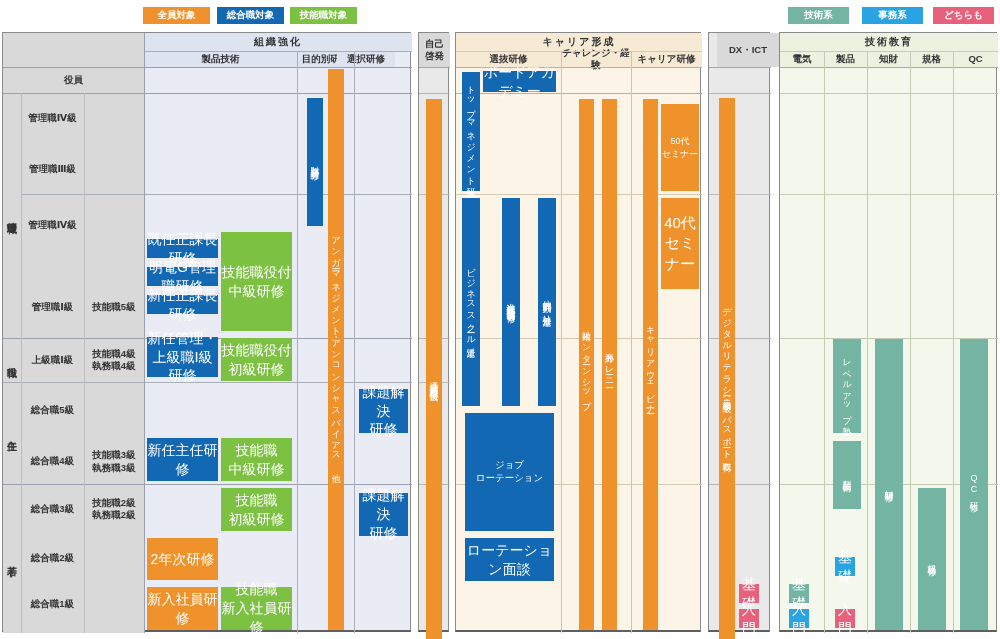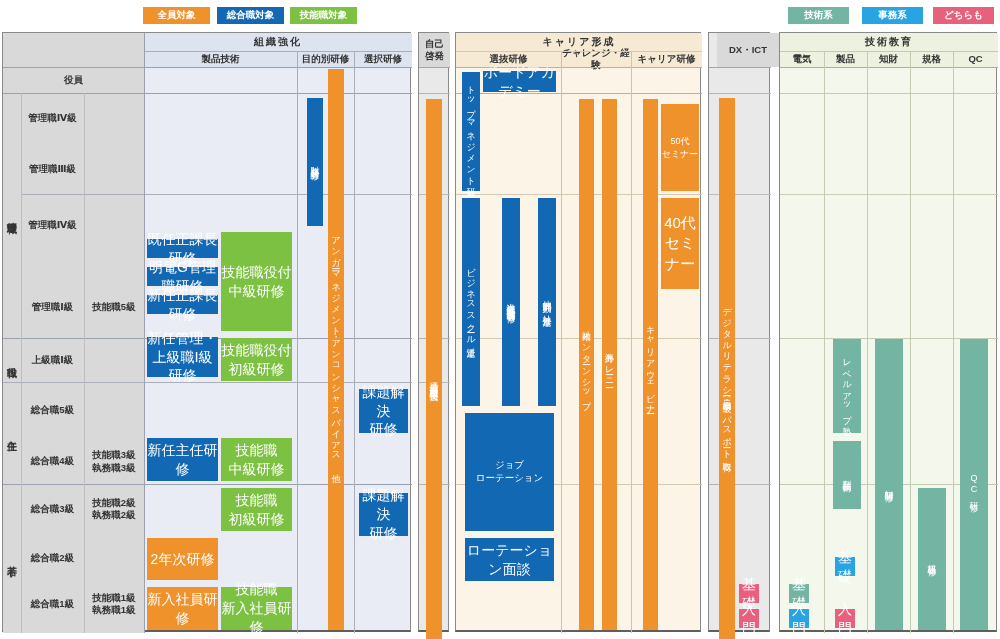--- a/index.html
+++ b/index.html
@@ -40,21 +40,21 @@
   <div class="legend c-green" style="left:290px;width:67px">技能職対象</div>
   <div class="legend c-teal" style="left:788px;width:61px">技術系</div>
   <div class="legend c-lblue" style="left:862px;width:61px">事務系</div>
   <div class="legend c-pink" style="left:933px;width:61px">どちらも</div>
 
   <div class="section" style="left:2px;top:32px;width:409px;height:600px;background:#e9ecf4">
     <div class="bg gray" style="left:0;top:0;width:141px;height:600px"></div>
     <div class="hdr t10" style="left:141px;top:0;width:268px;height:18px;background:#dde3ef">組織強化</div>
     <div class="hdr t9" style="left:141px;top:18px;width:153px;height:16px;background:#dde3ef">製品技術</div>
     <div class="hdr t9" style="left:294px;top:18px;width:57px;height:16px;background:#dde3ef">目的別研修</div>
-    <div class="hdr t9" style="left:351px;top:18px;width:58px;height:16px;background:#dde3ef">選択研修</div>
+    <div class="hdr t9" style="left:334px;top:18px;width:58px;height:16px;background:#dde3ef">選択研修</div>
 
     <div class="hl" style="left:141px;top:18px;width:268px;background:#a9aeb9"></div>
     <div class="hl" style="left:0;top:34px;width:409px;background:#9aa0ad"></div>
     <div class="hl" style="left:0;top:60px;width:409px;background:#9aa0ad"></div>
     <div class="hl" style="left:18px;top:161px;width:391px;background:#a9aeb9"></div>
     <div class="hl" style="left:0;top:305px;width:409px;background:#9aa0ad"></div>
     <div class="hl" style="left:0;top:349px;width:409px;background:#a9aeb9"></div>
     <div class="hl" style="left:0;top:451px;width:409px;background:#9aa0ad"></div>
     <div class="vl" style="left:141px;top:0;height:600px;background:#9aa0ad"></div>
     <div class="vl" style="left:294px;top:18px;height:582px;background:#a9aeb9"></div>
@@ -66,31 +66,31 @@
     <div class="lbl vlbl" style="left:0;top:60px;width:18px;height:245px">管理職</div>
     <div class="lbl vlbl" style="left:0;top:305px;width:18px;height:44px">役職</div>
     <div class="lbl vlbl" style="left:0;top:349px;width:18px;height:102px">主任</div>
     <div class="lbl vlbl" style="left:0;top:451px;width:18px;height:149px">若手</div>
     <div class="lbl" style="left:18px;top:60px;width:63px;height:50px">管理職Ⅳ級</div>
     <div class="lbl" style="left:18px;top:111px;width:63px;height:50px">管理職Ⅲ級</div>
     <div class="lbl" style="left:18px;top:161px;width:63px;height:62px">管理職Ⅳ級</div>
     <div class="lbl" style="left:18px;top:243px;width:63px;height:62px">管理職Ⅰ級</div>
     <div class="lbl" style="left:81px;top:243px;width:60px;height:62px">技能職5級</div>
     <div class="lbl" style="left:18px;top:305px;width:63px;height:44px">上級職Ⅰ級</div>
+    <div class="lbl" style="left:81px;top:305px;width:60px;height:44px">技能職4級
+執務職4級</div>
     <div class="lbl" style="left:18px;top:355px;width:63px;height:44px">総合職5級</div>
     <div class="lbl" style="left:18px;top:406px;width:63px;height:45px">総合職4級</div>
     <div class="lbl" style="left:81px;top:406px;width:60px;height:45px">技能職3級
 執務職3級</div>
     <div class="lbl" style="left:18px;top:451px;width:63px;height:50px">総合職3級</div>
     <div class="lbl" style="left:81px;top:451px;width:60px;height:50px">技能職2級
 執務職2級</div>
     <div class="lbl" style="left:18px;top:503px;width:63px;height:44px">総合職2級</div>
     <div class="lbl" style="left:18px;top:549px;width:63px;height:44px">総合職1級</div>
-    <div class="lbl" style="left:81px;top:549px;width:60px;height:44px">技能職1級
-執務職1級</div>
 
     <div class="box c-blue" style="left:144px;top:206px;width:71px;height:19px">既任正課長研修</div>
     <div class="box c-blue" style="left:144px;top:234px;width:71px;height:19px">明電G管理職研修</div>
     <div class="box c-blue" style="left:144px;top:262px;width:71px;height:19px">新任正課長研修</div>
     <div class="box c-green" style="left:218px;top:199px;width:71px;height:99px">技能職役付
 中級研修</div>
     <div class="box c-blue" style="left:144px;top:304px;width:71px;height:40px">新任管理・
 上級職Ⅰ級研修</div>
     <div class="box c-green" style="left:218px;top:305px;width:71px;height:43px">技能職役付
 初級研修</div>

